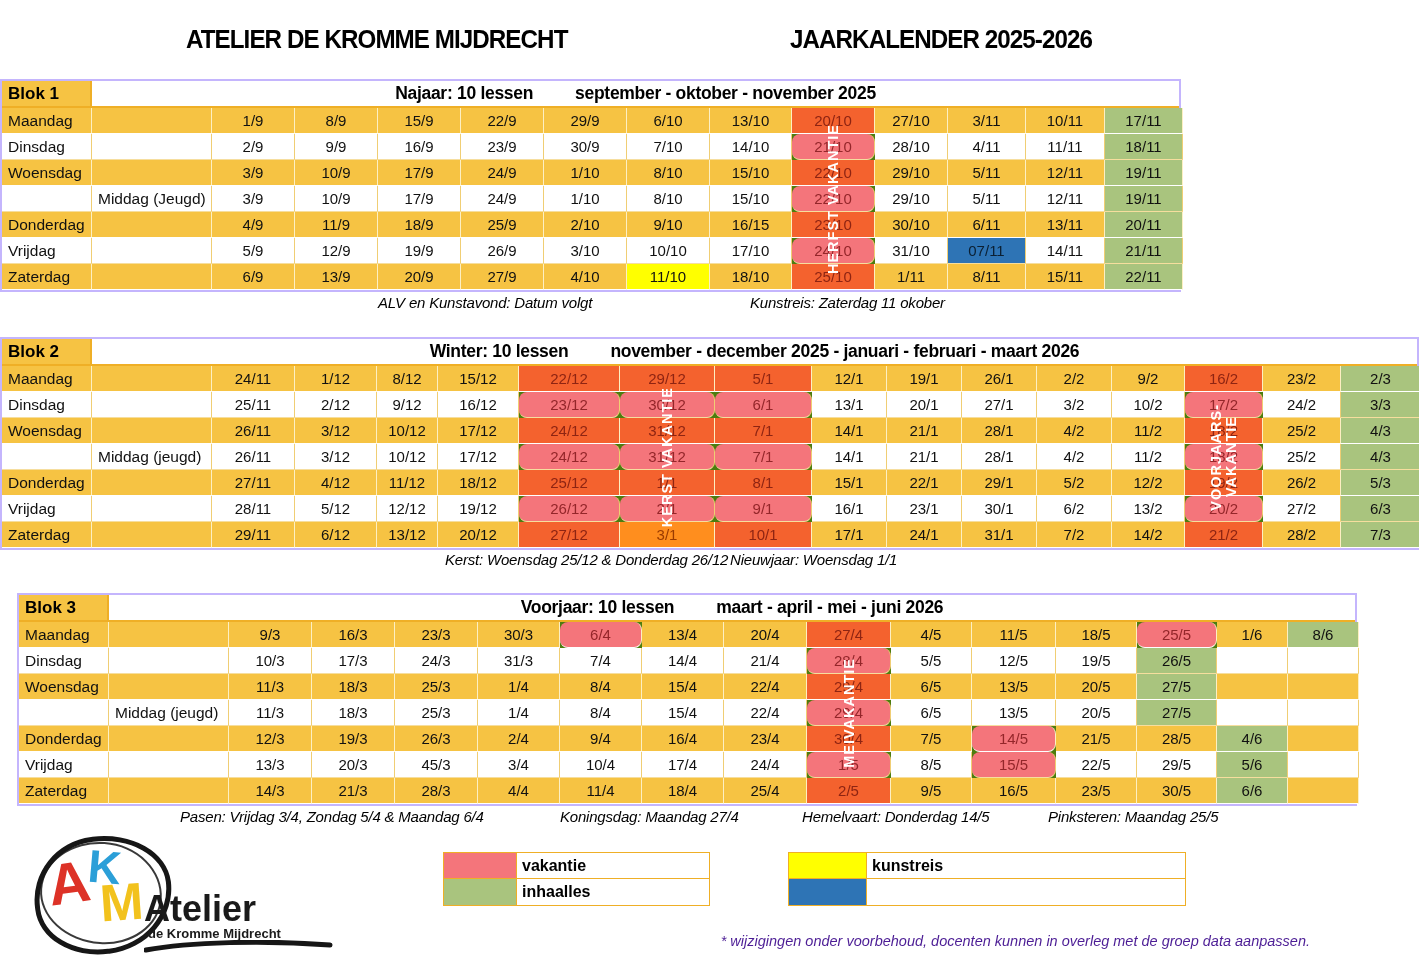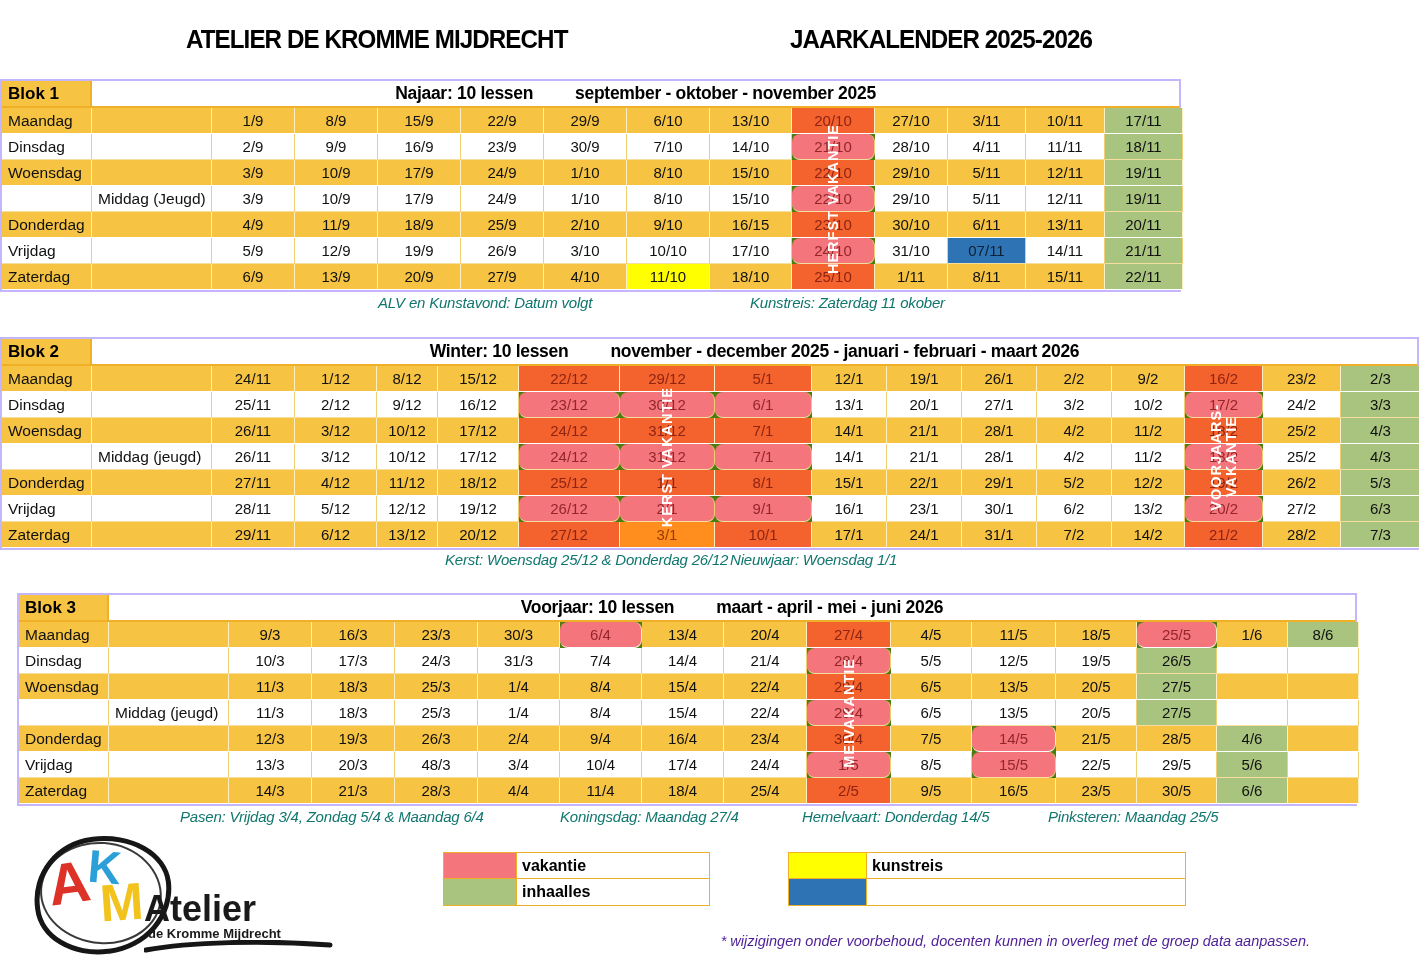--- a/index.html
+++ b/index.html
@@ -27,21 +27,21 @@
   .brow .c.vp{background:#F4757B;color:#94262A;border-radius:8px;}
   .brow .c.vo{background:#FF8E1E;color:#9A3A00;}
   .brow .c.gr{background:#A9C47E;color:#111;}
   .brow .c.ye{background:#FFFF00;color:#111;}
   .brow .c.bl{background:#2E74B5;color:#0b2033;}
   .vlabel{position:absolute;display:flex;flex-direction:row;align-items:center;justify-content:center;
      pointer-events:none;}
   .vlabel span{writing-mode:vertical-rl;transform:rotate(180deg);color:#fff;font-weight:bold;
      font-size:14.5px;letter-spacing:1px;white-space:nowrap;line-height:15px;}
 
-  .caption{position:absolute;font-style:italic;font-size:15px;color:#0f766e;white-space:nowrap;
+  .caption{position:absolute;font-style:italic;font-size:15px;color:#000000;white-space:nowrap;
      letter-spacing:-0.2px;}
 
   
   .legend{position:absolute;border:1.5px solid #EFAF26;box-sizing:border-box;background:#fff;}
   .lrow{display:grid;height:26px;border-bottom:1.5px solid #EFAF26;box-sizing:border-box;}
   .lrow:last-child{border-bottom:none;}
   .lsw{border-right:1.5px solid #EFAF26;box-sizing:border-box;}
   .llab{display:flex;align-items:center;font-weight:bold;font-size:16px;padding-left:5px;background:#fff;}
 
   
@@ -444,21 +444,21 @@
           <div class="c">21/5</div>
           <div class="c">28/5</div>
           <div class="c gr">4/6</div>
           <div class="c"></div>
         </div>
         <div class="brow row-w" style="grid-template-columns: 90px 120px 83px 83px 83px 82px 82px 82px 83px 84px 81px 84px 81px 80px 71px 71px;">
           <div class="c lab">Vrijdag</div>
           <div class="c lab"></div>
           <div class="c">13/3</div>
           <div class="c">20/3</div>
-          <div class="c">48/3</div>
+          <div class="c">45/3</div>
           <div class="c">3/4</div>
           <div class="c">10/4</div>
           <div class="c">17/4</div>
           <div class="c">24/4</div>
           <div class="c vp">1/5</div>
           <div class="c">8/5</div>
           <div class="c vp">15/5</div>
           <div class="c">22/5</div>
           <div class="c">29/5</div>
           <div class="c gr">5/6</div>

